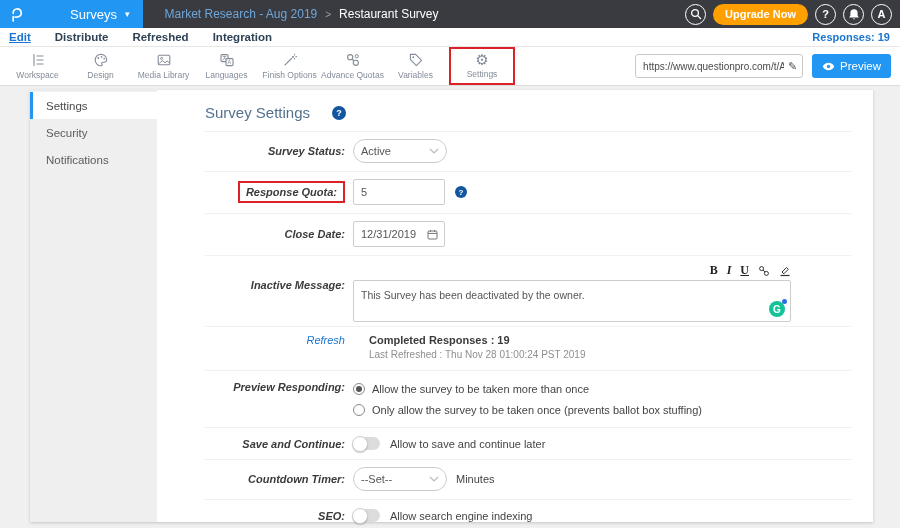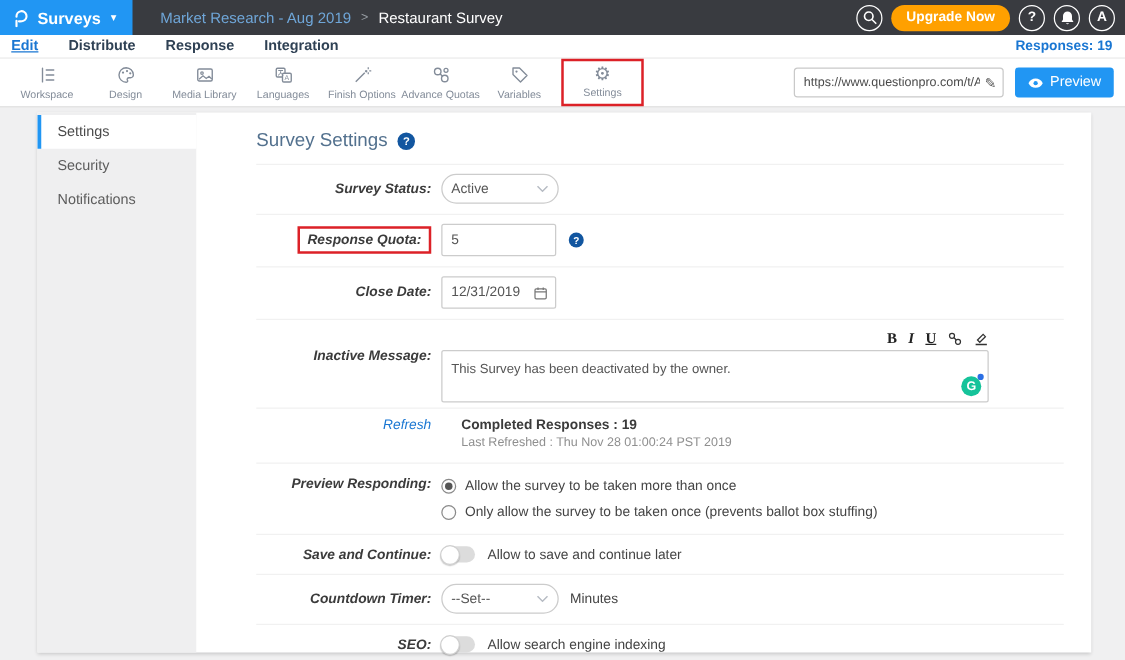--- a/index.html
+++ b/index.html
@@ -3,21 +3,21 @@
 <meta charset="utf-8">
 <style>
   * { box-sizing: border-box; margin: 0; padding: 0; }
   html,body { width:900px; height:528px; overflow:hidden; }
   body { font-family:"Liberation Sans", sans-serif; background:#f0f0f1; font-size:12px; color:#333; }
 
   
   .topbar { height:28px; background:#393b40; display:flex; align-items:center; }
   .logo-block { height:28px; background:#2196f3; display:flex; align-items:center; gap:7px; padding:0 13px 0 10px; cursor:pointer; }
   .logo-glyph { color:#fff; display:flex; align-items:center; }
-  .product-label { color:#fff; font-size:13px; font-weight:bold; }
+  .product-label { color:#fff; font-size:13px; font-weight:normal;margin-left:40px; }
   .caret { color:#fff; font-size:9px; margin-left:1px; }
   .breadcrumb { margin-left:22px; display:flex; align-items:center; gap:8px; font-size:12px; }
   .bc-parent { color:#6fa6d8; cursor:pointer; }
   .bc-sep { color:#9aa0a6; font-size:10px; }
   .bc-current { color:#fff; }
   .topbar-right { margin-left:auto; display:flex; align-items:center; gap:7px; padding-right:8px; }
   .circle-btn { width:21px; height:21px; border:1px solid #fff; border-radius:50%; display:flex; align-items:center; justify-content:center; color:#fff; font-size:11px; font-weight:bold; cursor:pointer; flex-shrink:0; }
   .upgrade-btn { background:#ffa000; color:#fff; border:none; border-radius:11px; height:21px; padding:0 12px; font-size:11px; font-weight:bold; font-family:inherit; cursor:pointer; }
 
   
@@ -39,21 +39,21 @@
   .preview-btn { margin:0 9px 0 9px; background:#2196f3; border:none; color:#fff; height:24px; border-radius:3px; padding:0 10px; font-size:11.5px; font-family:inherit; display:flex; align-items:center; gap:5px; cursor:pointer; }
 
   
   .page { height:442px; padding-top:4px; }
   .card { margin-left:30px; width:843px; height:432px; background:#fff; box-shadow:0 1px 3px rgba(0,0,0,.18); display:flex; }
   .sidebar { width:127px; background:#efeff0; flex-shrink:0; padding-top:2px; }
   .side-item { height:27px; display:flex; align-items:center; padding-left:13px; font-size:11.5px; color:#5c5c5c; cursor:pointer; border-left:3px solid transparent; }
   .side-item.active { background:#fff; border-left:3px solid #2196f3; color:#4a4a4a; }
 
   .content { flex:1; padding:14px 22px 0 48px; }
-  .title-row { display:flex; align-items:center; gap:8px; padding-bottom:10px; border-bottom:1px solid #f1f1f1; }
+  .title-row { display:flex; align-items:center; gap:22px; padding-bottom:10px; border-bottom:1px solid #f1f1f1; }
   .page-title { font-size:15px; color:#53718e; }
   .help-badge { width:14px; height:14px; border-radius:50%; background:#1256a0; color:#fff; font-size:9px; font-weight:bold; display:flex; align-items:center; justify-content:center; cursor:pointer; }
   .help-badge.small { width:12px; height:12px; font-size:8px; margin-left:10px; }
 
   .frow { display:flex; align-items:center; padding:7px 0 8px; border-bottom:1px solid #f1f1f1; }
   .frow.top { align-items:flex-start; }
   .flabel { width:140px; text-align:right; font-size:11px; font-weight:bold; color:#3b3b3b; margin-right:8px; flex-shrink:0;font-style:italic; }
   .red-label { display:inline-block; border:2px solid #dc2127; padding:3px 6px; }
 
   .select-box { width:94px; height:24px; border:1px solid #ccc; border-radius:12px; display:flex; align-items:center; padding:0 7px; cursor:pointer; background:#fff; }
@@ -119,21 +119,21 @@
           <path d="M4.8 10.6a1.3 1.3 0 0 0 2.4 0z" fill="#fff"></path>
         </svg>
     </span>
     <span class="circle-btn">A</span>
   </div>
 </div>
 
 <div class="menubar">
   <a class="menu-item active">Edit</a>
   <a class="menu-item">Distribute</a>
-  <a class="menu-item">Response</a>
+  <a class="menu-item">Refreshed</a>
   <a class="menu-item">Integration</a>
   <span class="responses-label">Responses: 19</span>
 </div>
 
 <div class="toolbar">
   <div class="tool-item">
     <svg width="16" height="16" viewBox="0 0 16 16">
         <path d="M4 2.5v11M7 4h6M7 8h6M7 12h6" stroke="currentColor" stroke-width="1.1" fill="none" stroke-linecap="round"></path>
       </svg>
     <span class="tool-label">Workspace</span>

